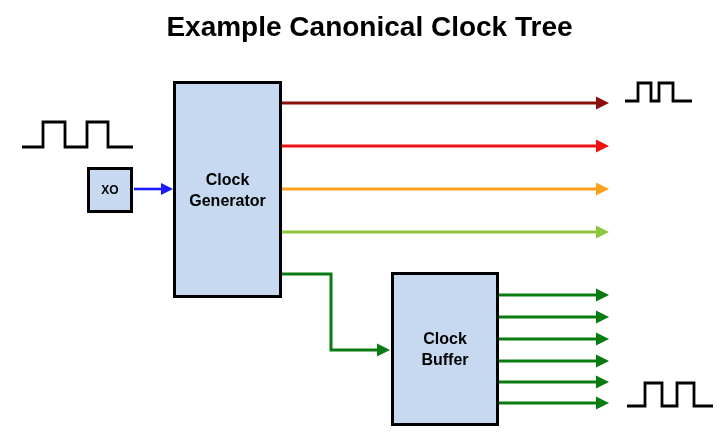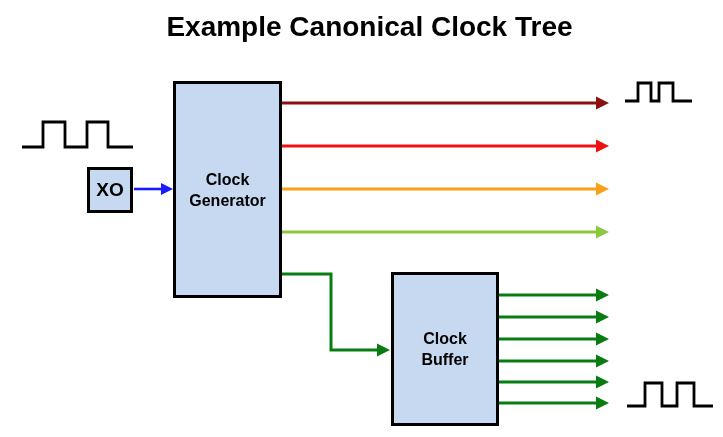--- a/index.html
+++ b/index.html
@@ -37,21 +37,21 @@
     align-items: center;
     justify-content: center;
     text-align: center;
     font-weight: bold;
     color: #000;
     white-space: pre-line;
   }
   .node-xo {
     left: 87px; top: 167px;
     width: 46px; height: 46px;
-    font-size: 19px;
+    font-size: 12px;
   }
   .node-generator {
     left: 173px; top: 81px;
     width: 109px; height: 217px;
     font-size: 16px;
     line-height: 21px;
   }
   .node-buffer {
     left: 391px; top: 272px;
     width: 108px; height: 154px;

